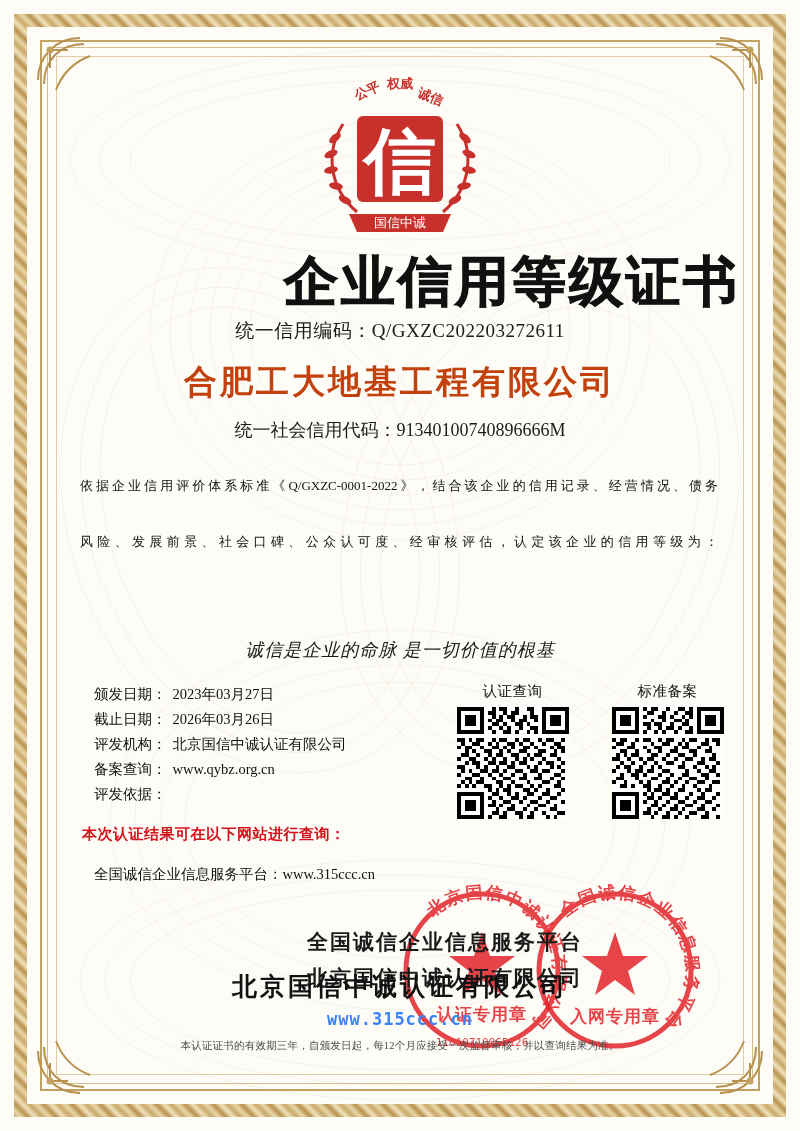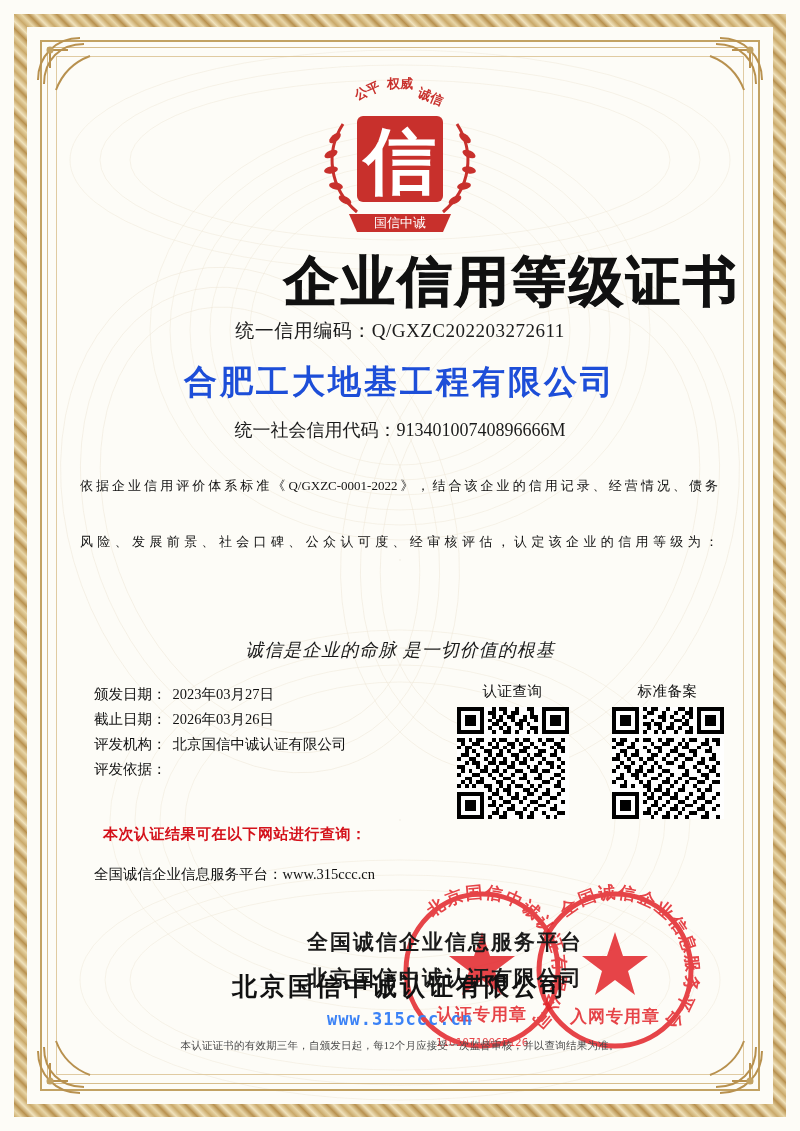--- a/index.html
+++ b/index.html
@@ -105,21 +105,21 @@
     letter-spacing: 0.5px;
   }
   .company {
     position: absolute;
     top: 300px;
     width: 100%;
     text-align: center;
     font-size: 33px;
     font-weight: bold;
     letter-spacing: 3px;
-    color: #1d4ed8;
+    color: #c2410c;
   }
   .usci {
     position: absolute;
     top: 358px;
     width: 100%;
     text-align: center;
     font-size: 18px;
     color: #1b1b1b;
   }
   .paragraph {
@@ -166,21 +166,21 @@
     color: #111;
     line-height: 25px;
   }
   .info-row { display: flex; }
   .info-label { white-space: nowrap; }
   .info-value { margin-left: 6px; }
 
   .notice {
     position: absolute;
     top: 765px;
-    left: 43px;
+    left: 22px;
     font-size: 15px;
     font-weight: bold;
     color: #d4121b;
     letter-spacing: 0.5px;
   }
   .platform {
     position: absolute;
     top: 805px;
     left: 34px;
     font-size: 14.5px;
@@ -381,20 +381,24 @@
         <span class="info-label">颁发日期：</span>
         <span class="info-value">2023年03月27日</span>
       </div>
       <div class="info-row">
         <span class="info-label">截止日期：</span>
         <span class="info-value">2026年03月26日</span>
       </div>
       <div class="info-row">
         <span class="info-label">评发机构：</span>
         <span class="info-value">北京国信中诚认证有限公司</span>
+      </div>
+      <div class="info-row">
+        <span class="info-label">备案查询：</span>
+        <span class="info-value">www.qybz.org.cn</span>
       </div>
       <div class="info-row">
         <span class="info-label">评发依据：</span>
       </div>
     </div>
 
     <div class="notice">本次认证结果可在以下网站进行查询：</div>
     <div class="platform">全国诚信企业信息服务平台：www.315ccc.cn</div>
 
     <div class="qr-block two">

